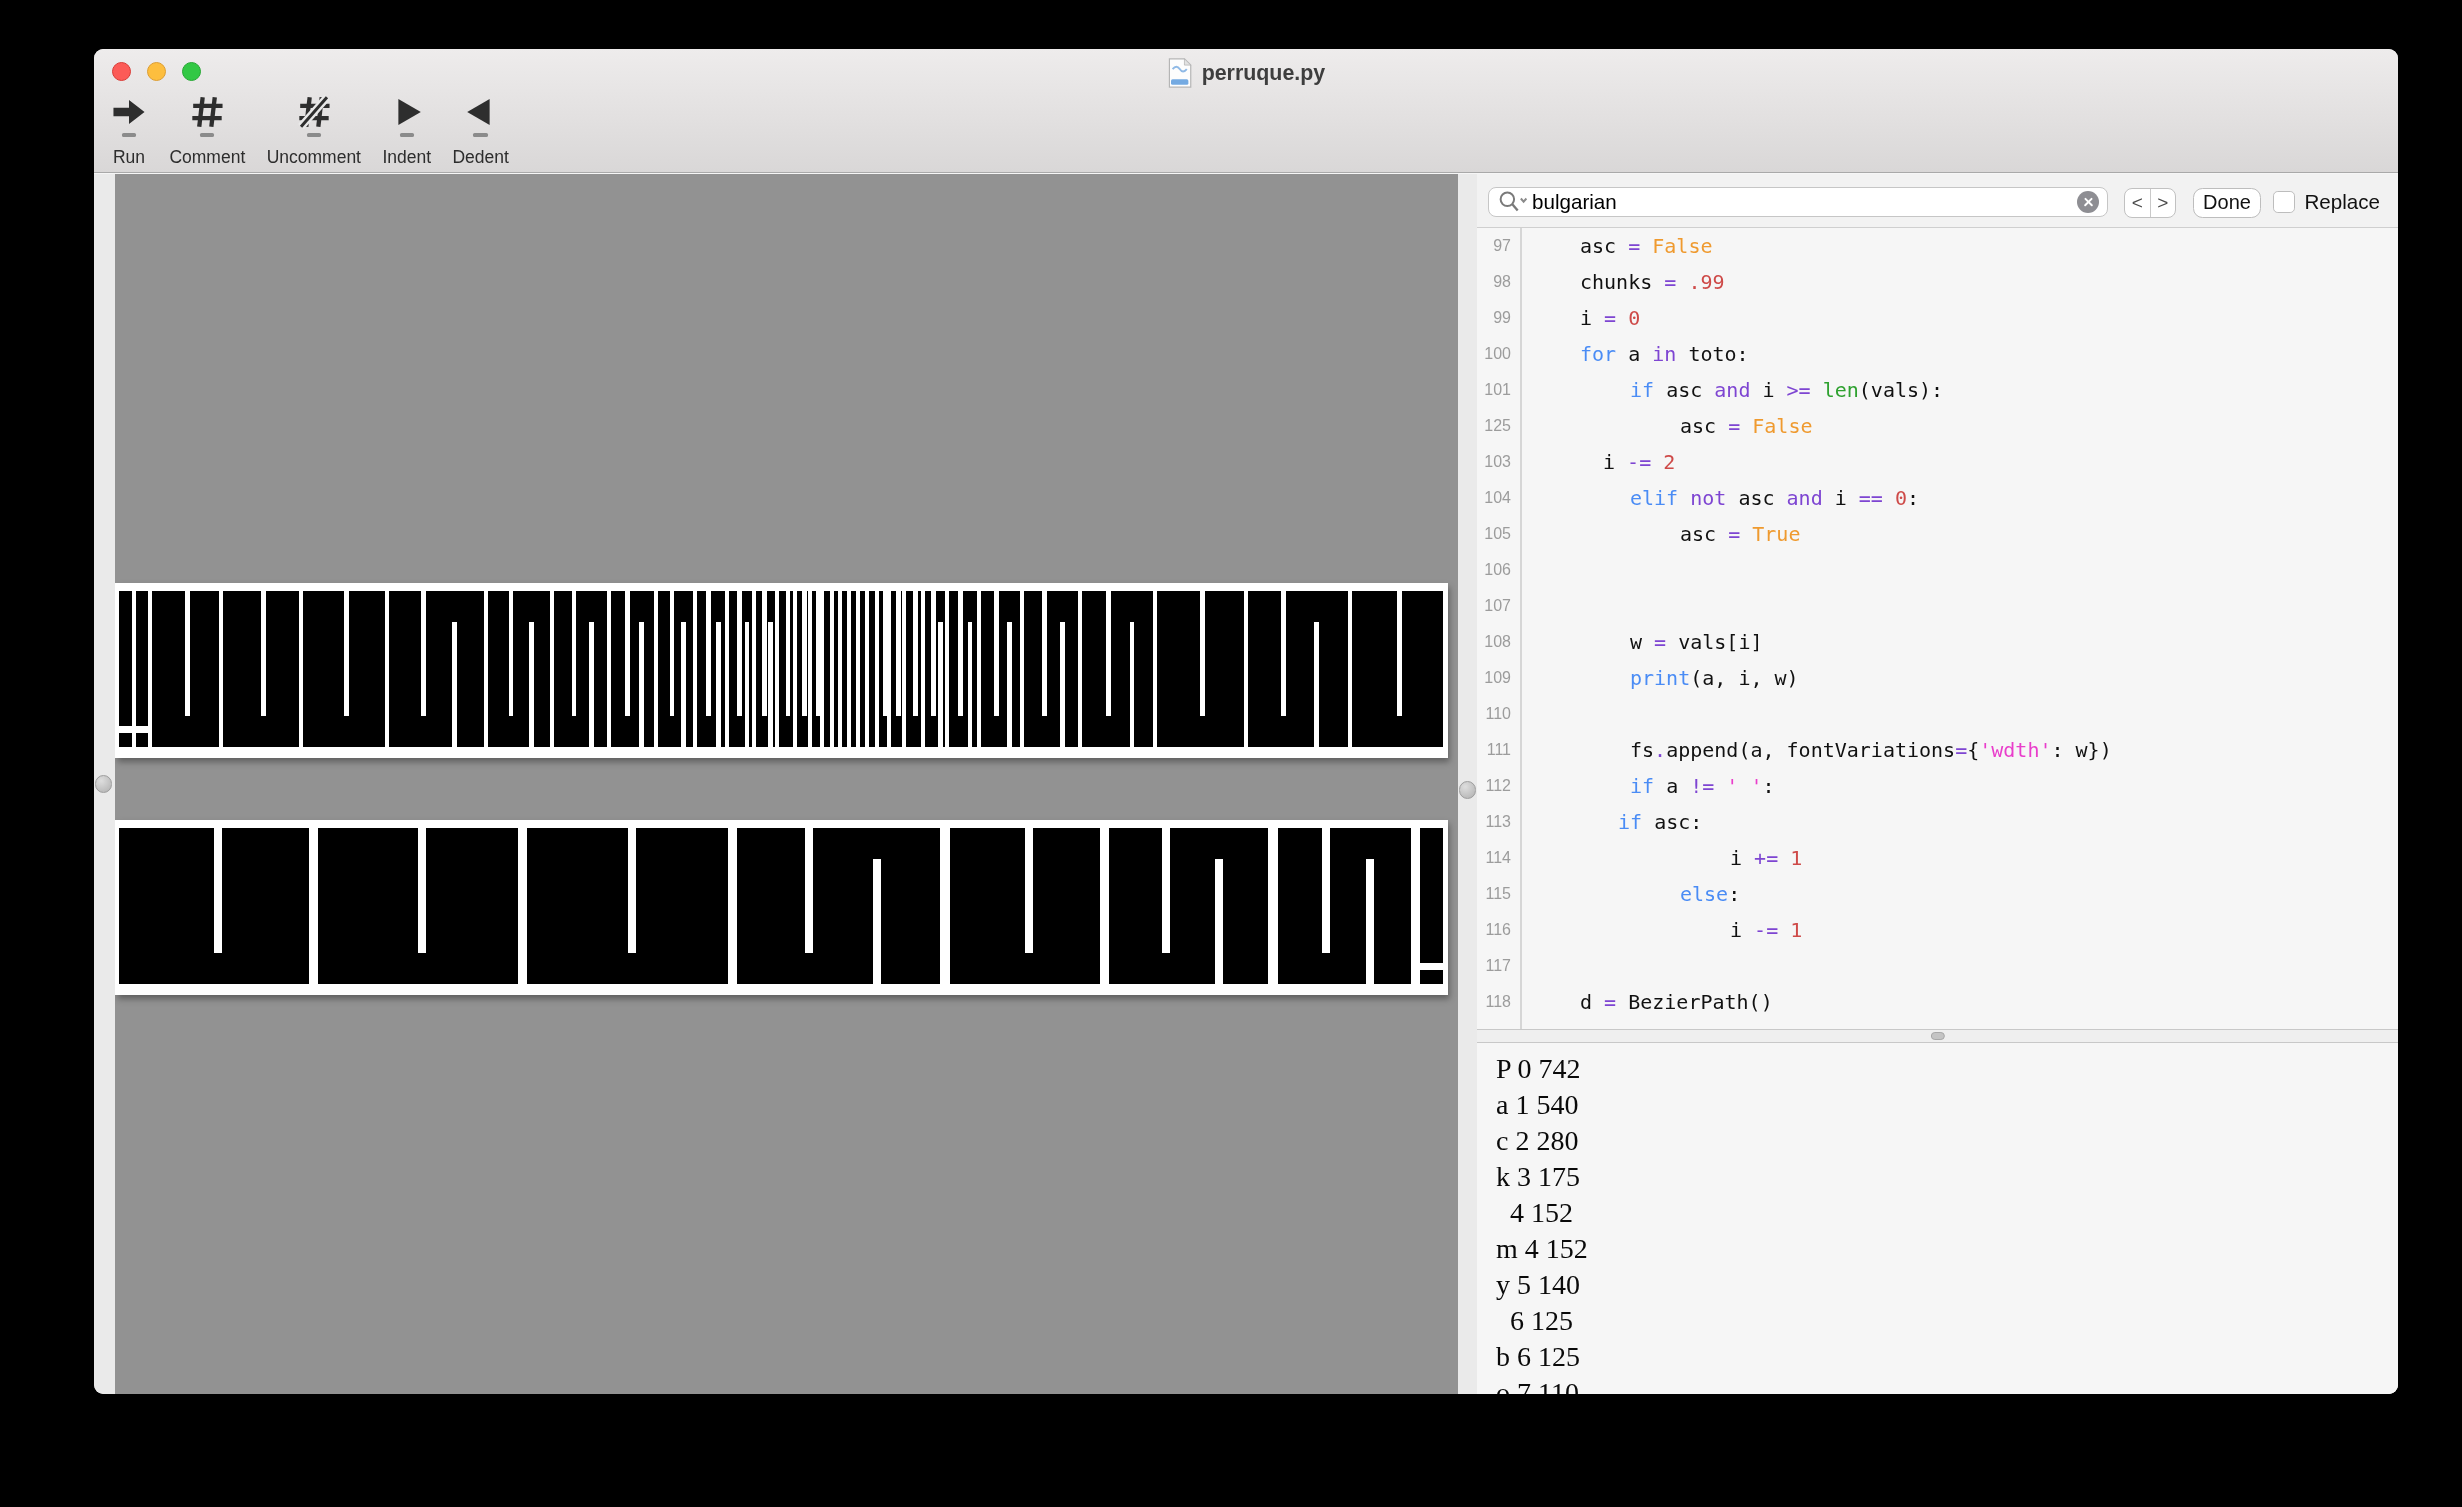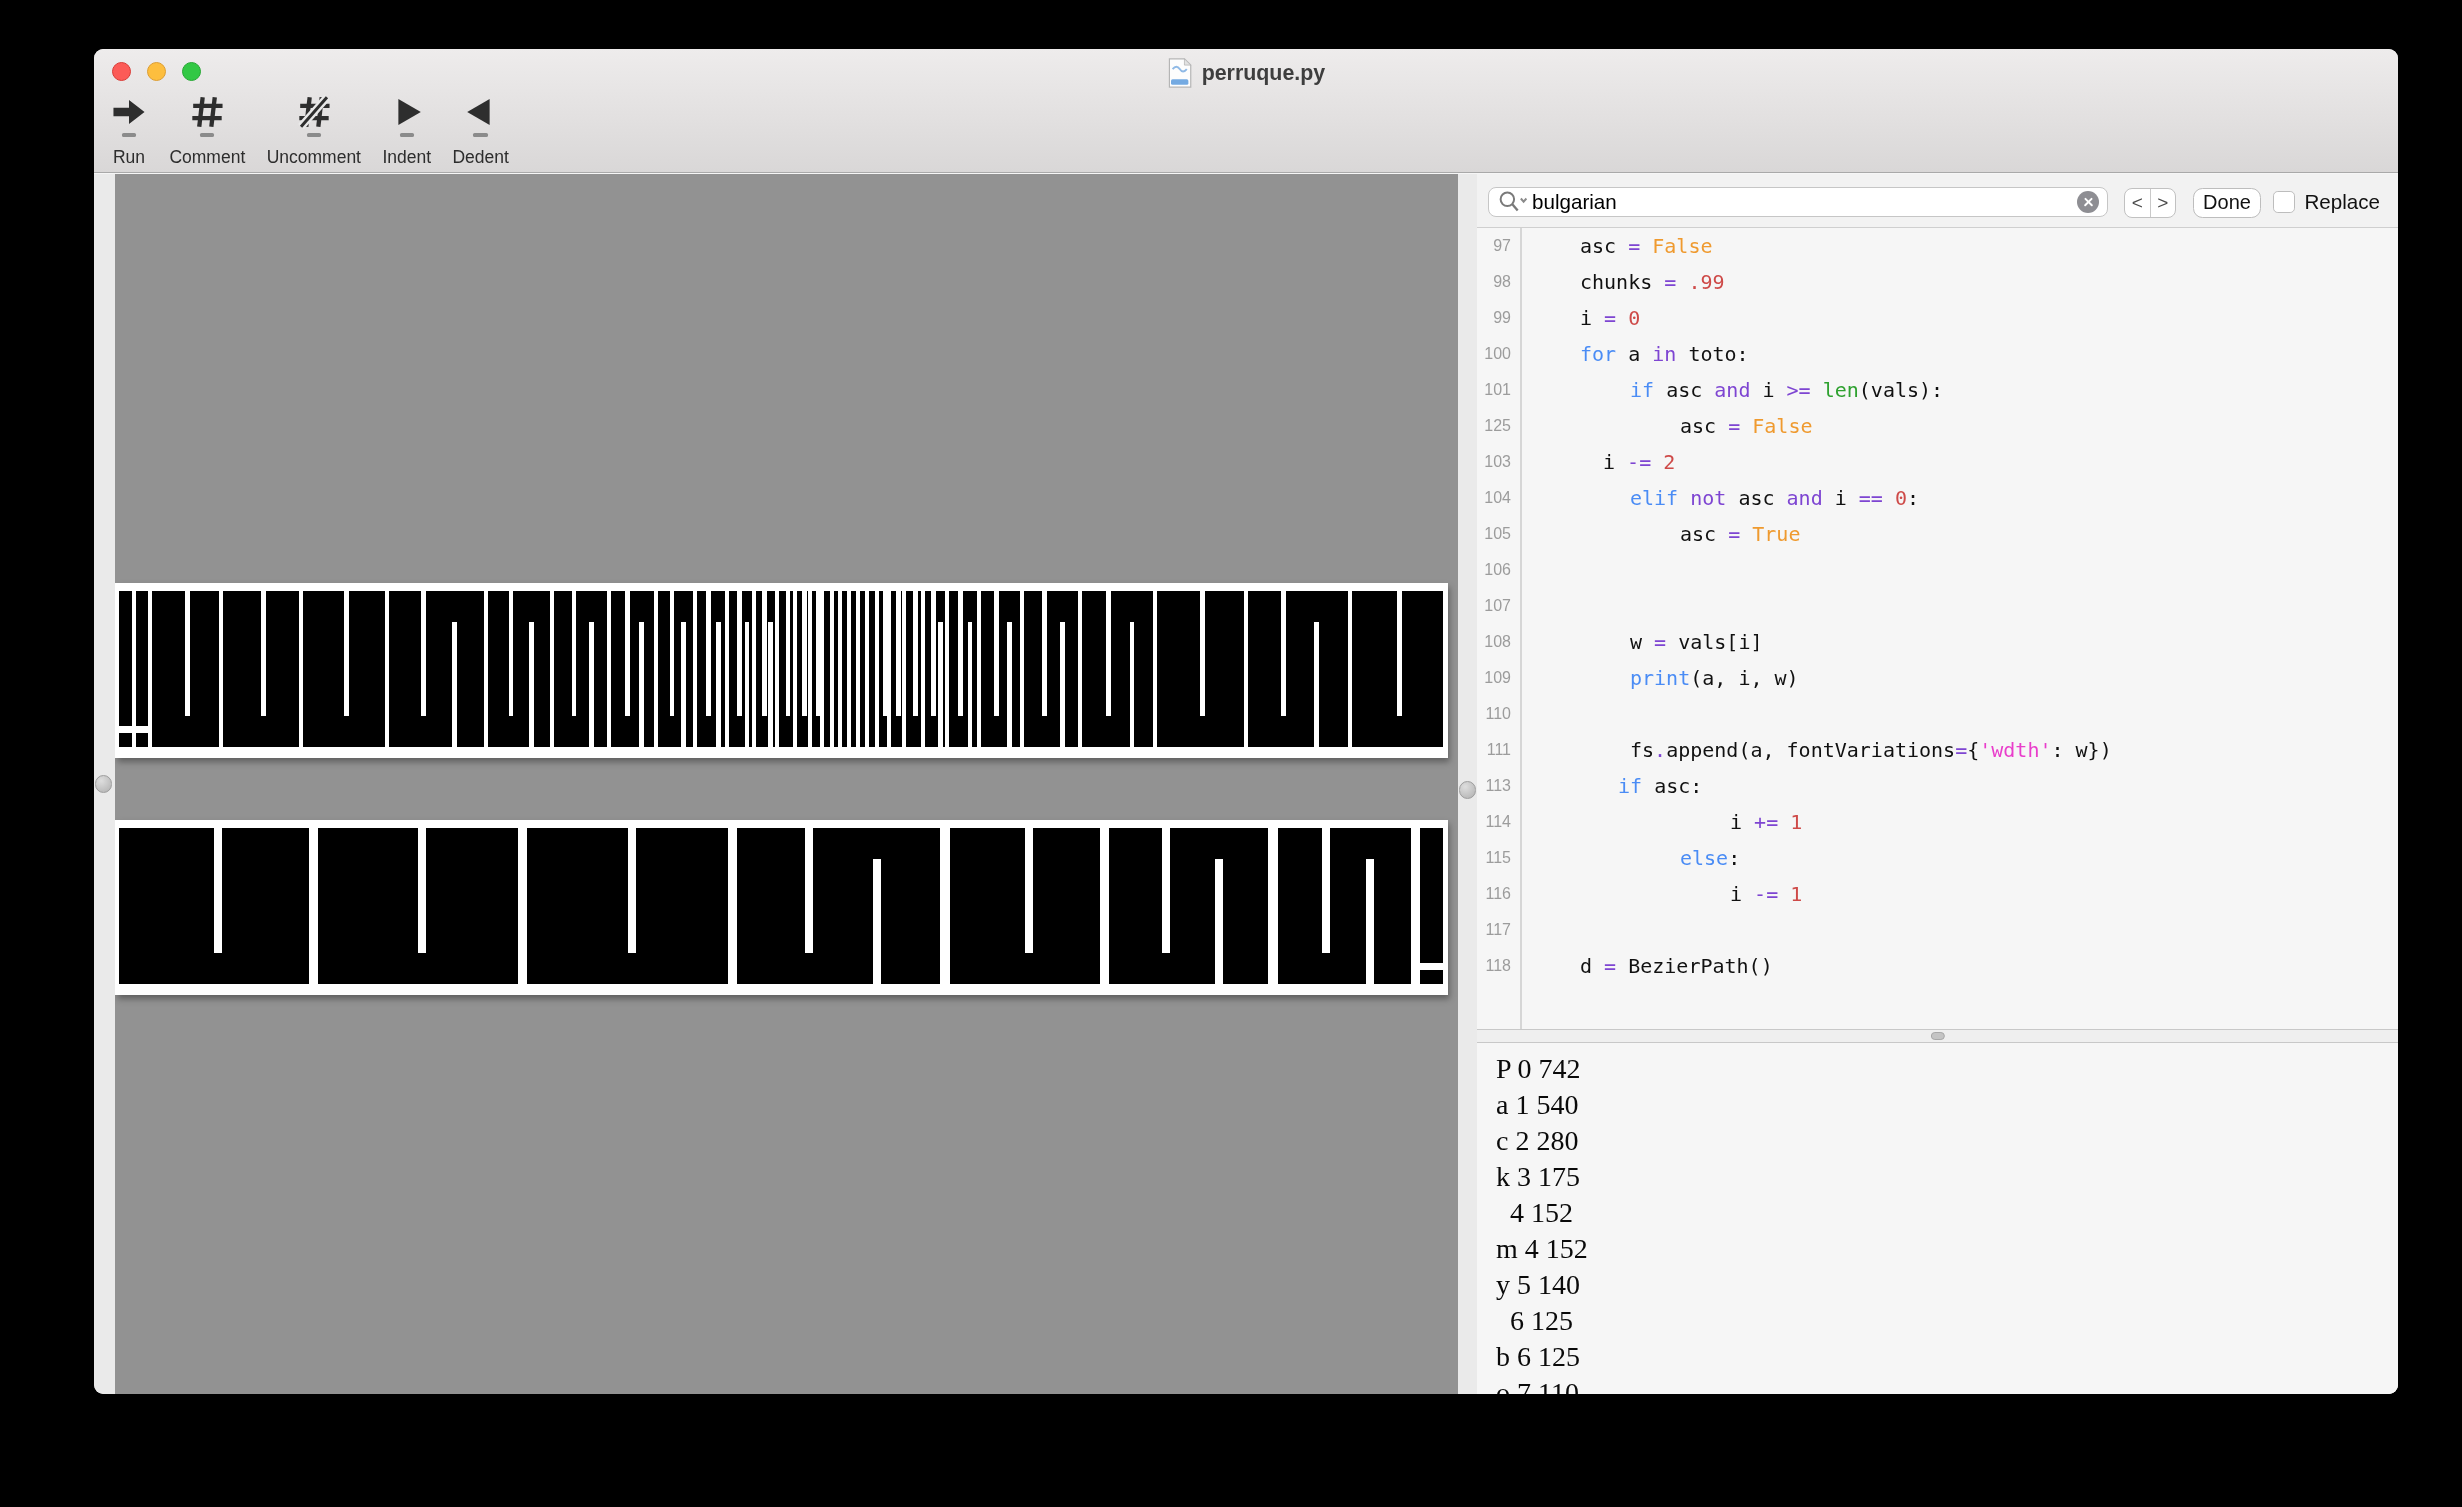--- a/index.html
+++ b/index.html
@@ -411,20 +411,24 @@
               </div>
               <div class="code-row">
                 <div class="lineno">110</div>
                 <div class="code-text" style="padding-left: 9.5px;"></div>
               </div>
               <div class="code-row">
                 <div class="lineno">111</div>
                 <div class="code-text" style="padding-left: 109px;"><span class="tok-p">fs</span><span class="tok-op">.</span><span class="tok-p">append(a, fontVariations</span><span class="tok-op">=</span><span class="tok-p">{</span><span class="tok-str">'wdth'</span><span class="tok-p">: w})</span></div>
               </div>
               <div class="code-row">
+                <div class="lineno">112</div>
+                <div class="code-text" style="padding-left: 109px;"><span class="tok-kw">if </span><span class="tok-p">a </span><span class="tok-op">!= </span><span class="tok-str">' '</span><span class="tok-p">:</span></div>
+              </div>
+              <div class="code-row">
                 <div class="lineno">113</div>
                 <div class="code-text" style="padding-left: 97px;"><span class="tok-kw">if </span><span class="tok-p">asc:</span></div>
               </div>
               <div class="code-row">
                 <div class="lineno">114</div>
                 <div class="code-text" style="padding-left: 209px;"><span class="tok-p">i </span><span class="tok-op">+= </span><span class="tok-num">1</span></div>
               </div>
               <div class="code-row">
                 <div class="lineno">115</div>
                 <div class="code-text" style="padding-left: 159px;"><span class="tok-kw">else</span><span class="tok-p">:</span></div>

